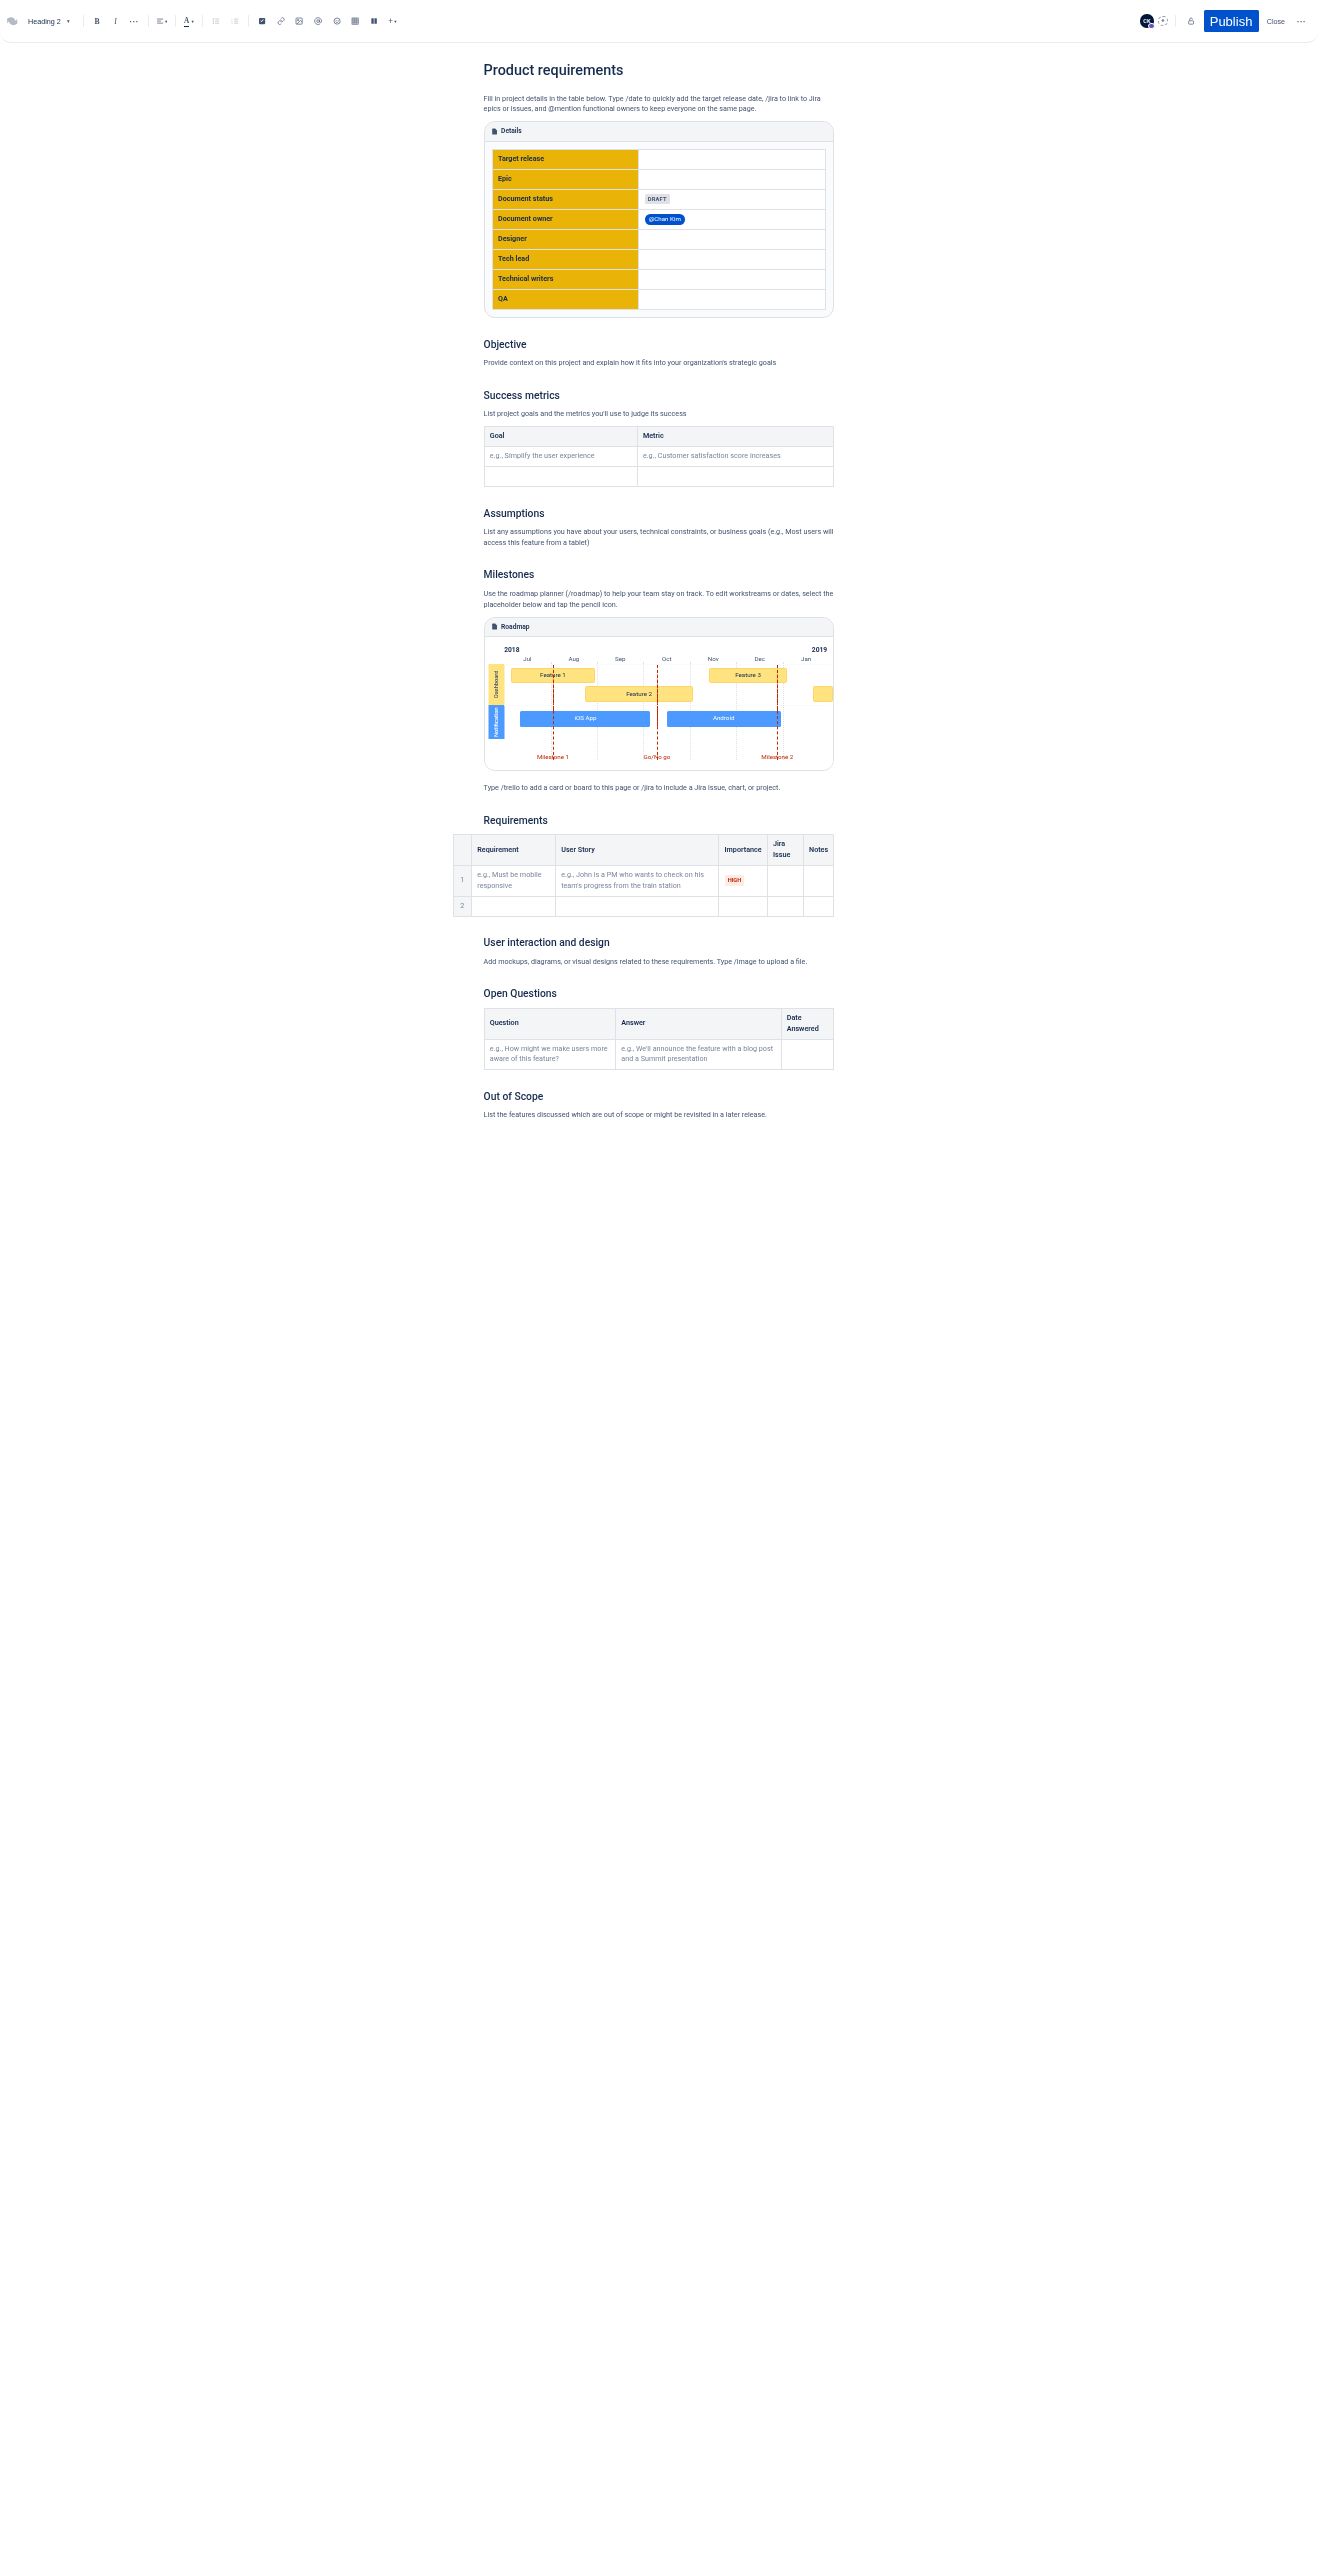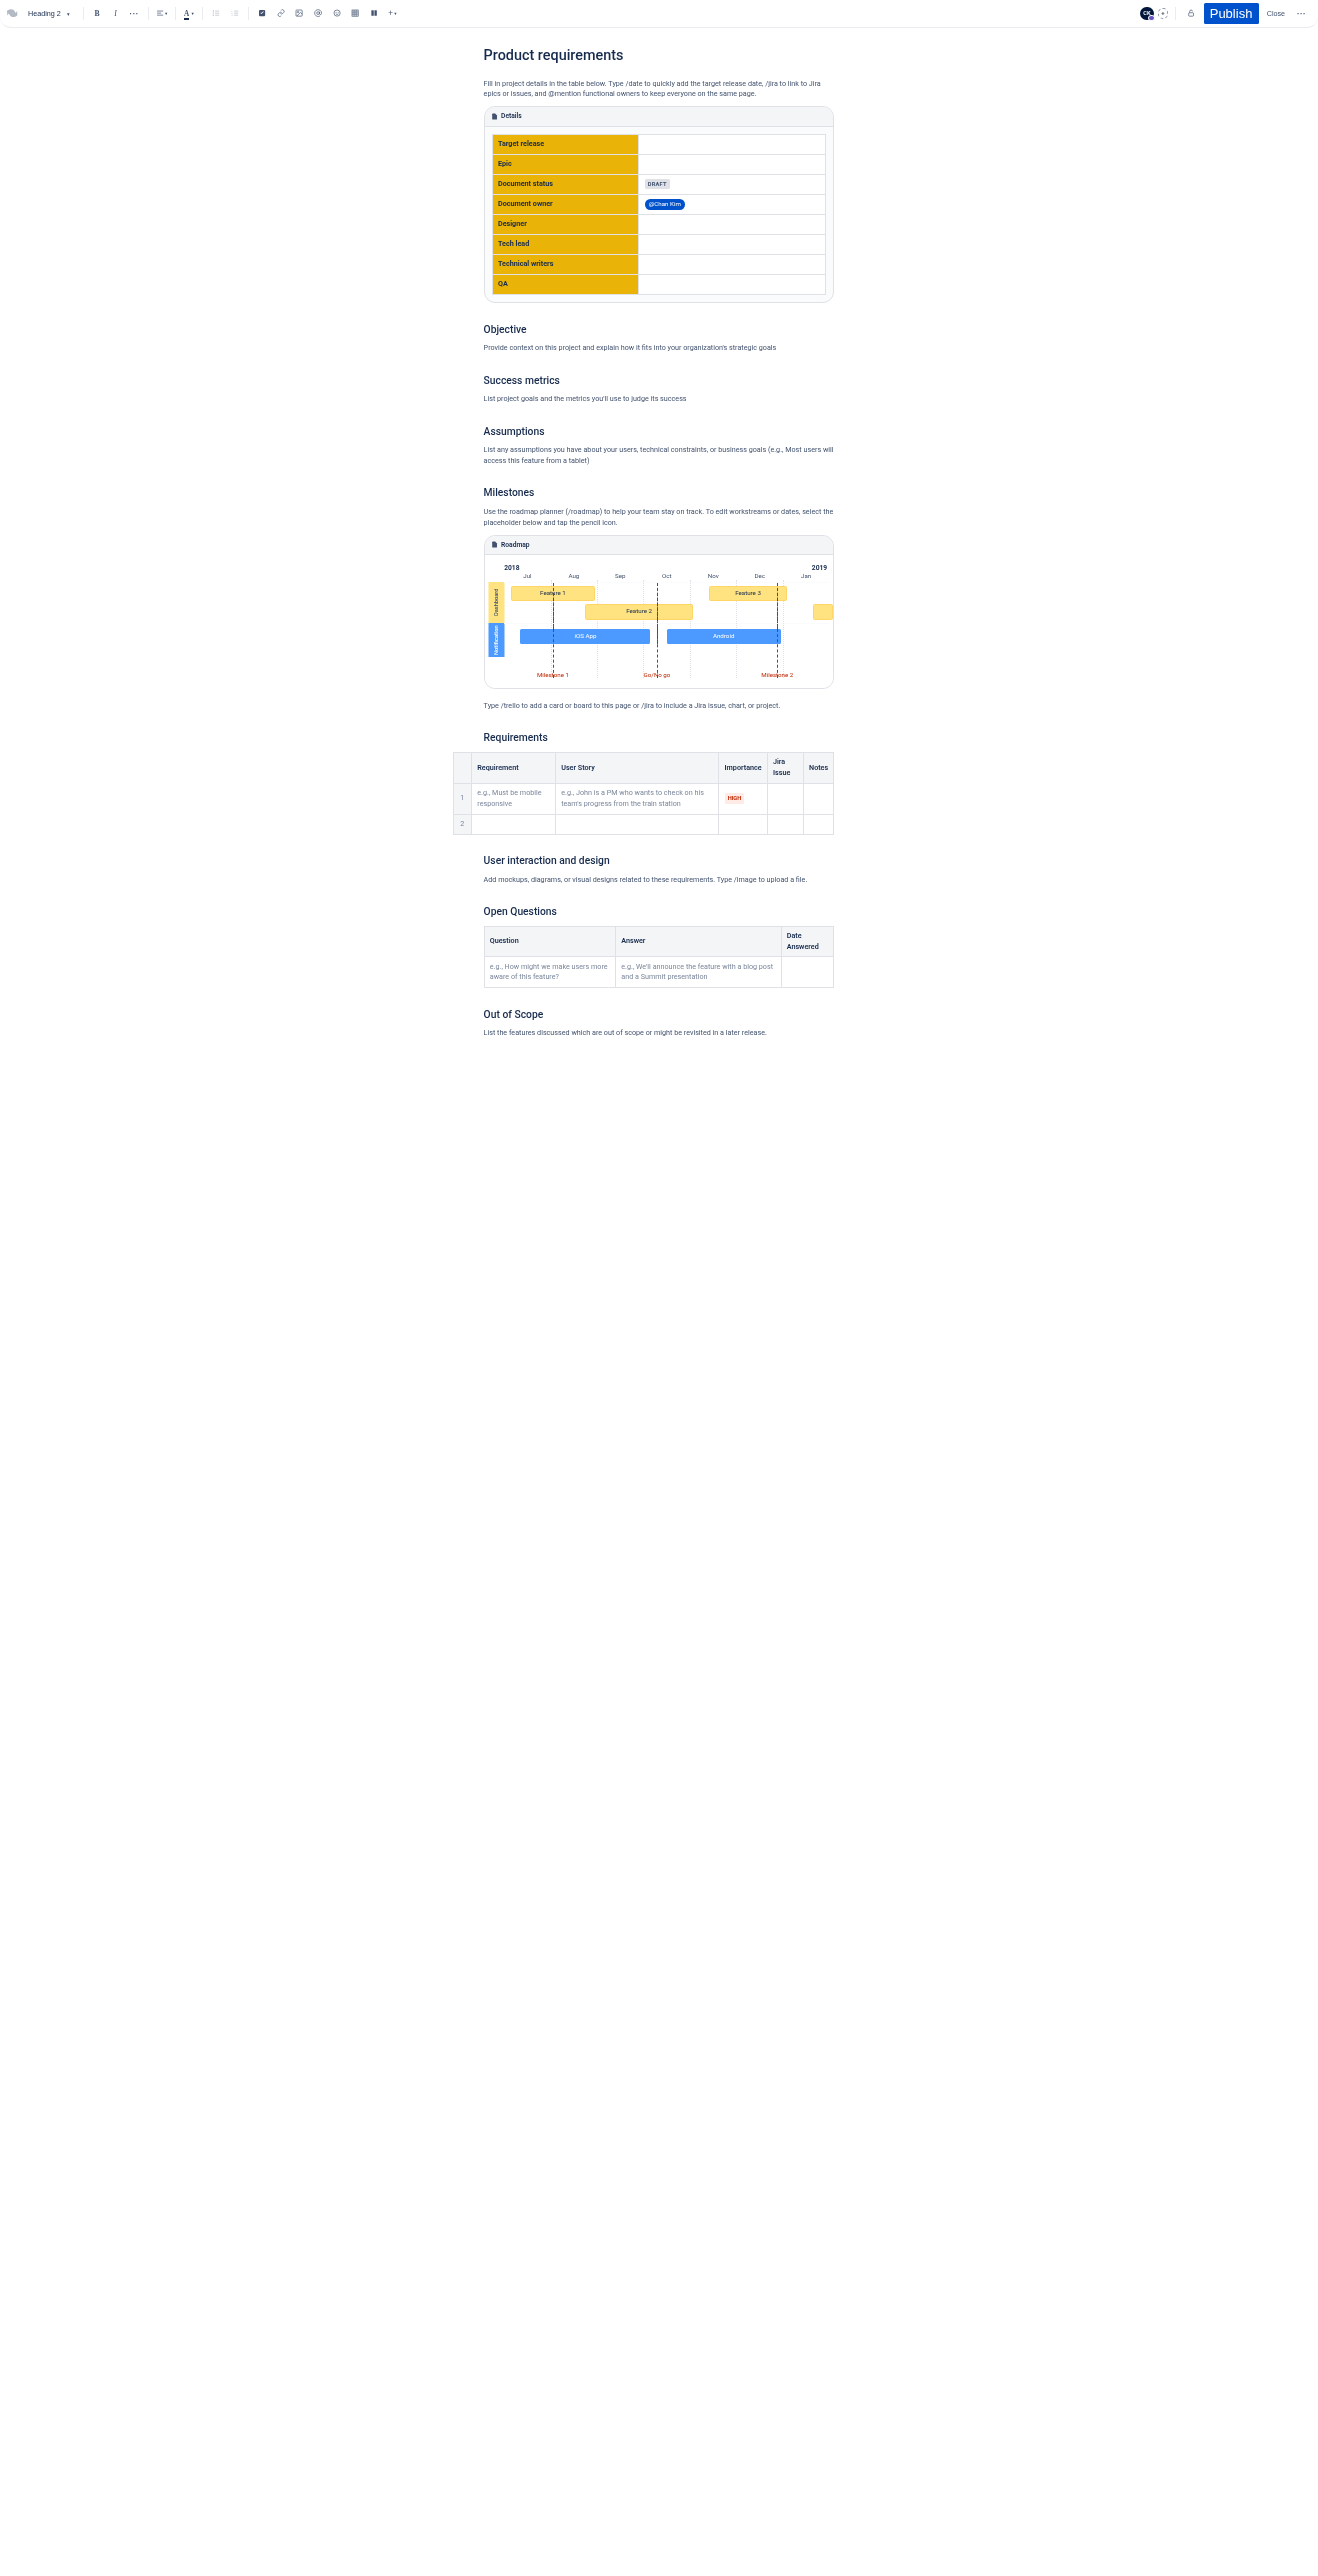--- a/index.html
+++ b/index.html
@@ -6,21 +6,21 @@
   body {
     font-family: -apple-system, BlinkMacSystemFont, "Segoe UI", Roboto, Helvetica, Arial, sans-serif;
     background: #fff;
     color: #172b4d;
     font-size: 7.2px;
     line-height: 1.5;
   }
 
   
   .toolbar {
-    height: 28px;
+    height: 43px;
     display: flex;
     align-items: center;
     padding: 0 8.2px 0 6.2px;
     border-bottom: 0.5px solid #ebecf0;
     border-radius: 11px;
   }
   .toolbar-left { display: flex; align-items: center; gap: 2.1px; flex: 1; }
   .toolbar-right { display: flex; align-items: center; gap: 4.1px; }
   .logo { width: 12.4px; height: 12.4px; margin-right: 5.2px; }
   .logo svg { width: 12.4px; height: 12.4px; }
@@ -273,20 +273,38 @@
         </tbody>
       </table>
     </div>
   </div>
 
   <h2 class="sec">Objective</h2>
   <p class="body-p">Provide context on this project and explain how it fits into your organization's strategic goals</p>
 
   <h2 class="sec">Success metrics</h2>
   <p class="body-p">List project goals and the metrics you'll use to judge its success</p>
+  <table class="grid">
+    <thead>
+        <tr>
+      <th>Goal</th>
+      <th>Metric</th>
+    </tr>
+      </thead>
+    <tbody>
+      <tr>
+          <td class="placeholder">e.g., Simplify the user experience</td>
+          <td class="placeholder">e.g., Customer satisfaction score increases</td>
+        </tr>
+      <tr>
+          <td>&nbsp;</td>
+          <td>&nbsp;</td>
+        </tr>
+    </tbody>
+  </table>
 
   <h2 class="sec">Assumptions</h2>
   <p class="body-p">List any assumptions you have about your users, technical constraints, or business goals (e.g., Most users will access this feature from a tablet)</p>
 
   <h2 class="sec">Milestones</h2>
   <p class="body-p">Use the roadmap planner (/roadmap) to help your team stay on track. To edit workstreams or dates, select the placeholder below and tap the pencil icon.</p>
 
   <div class="panel">
     <div class="panel-head">
       <svg viewBox="0 0 24 24" fill="#42526e">

